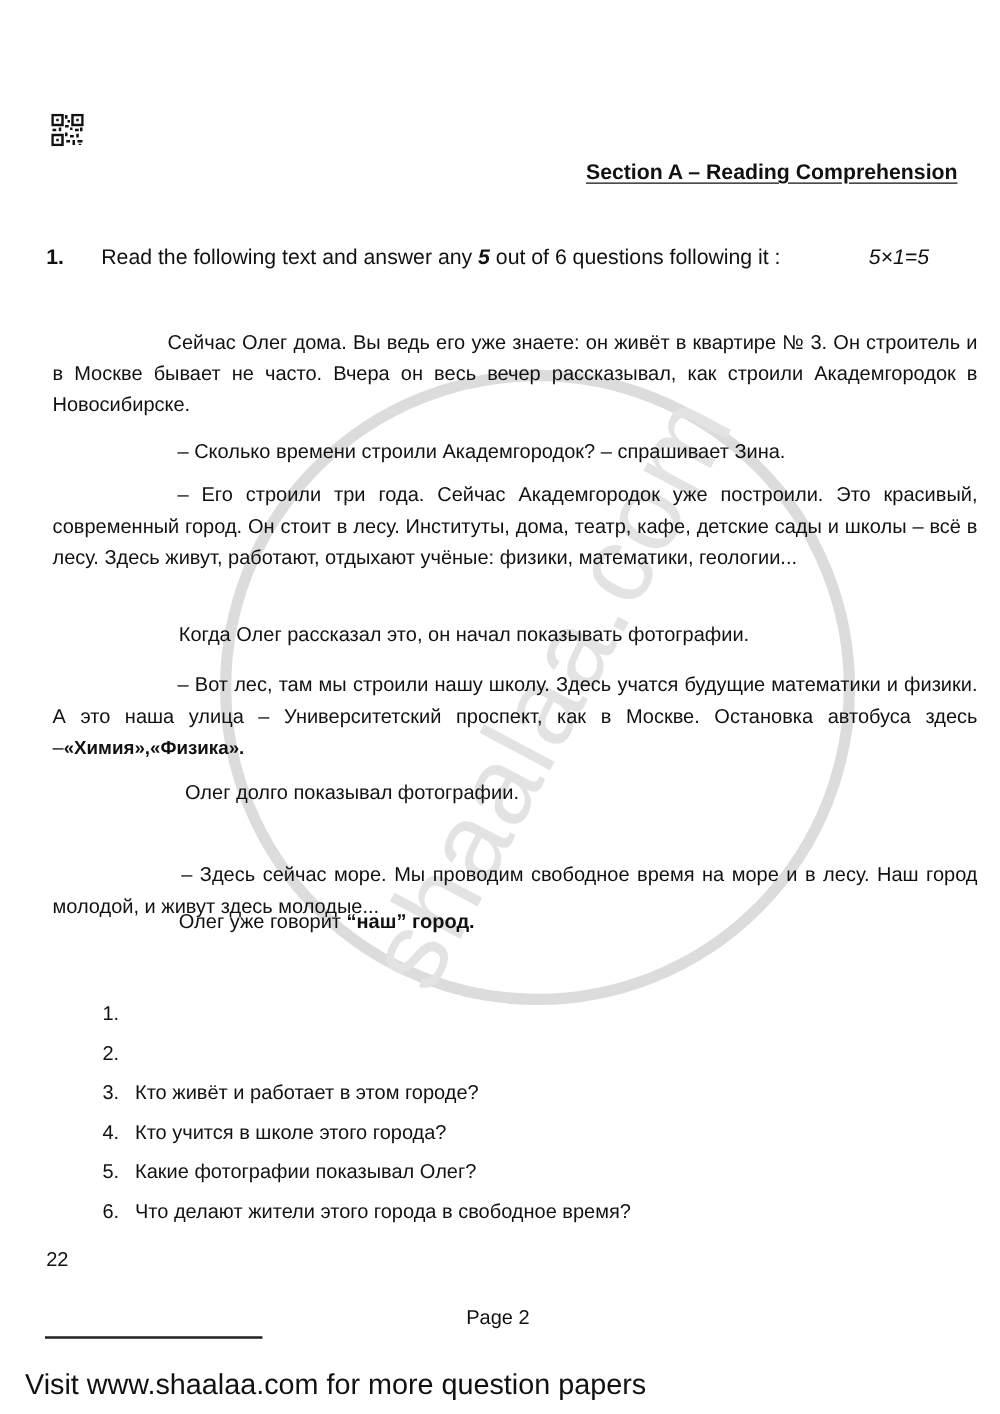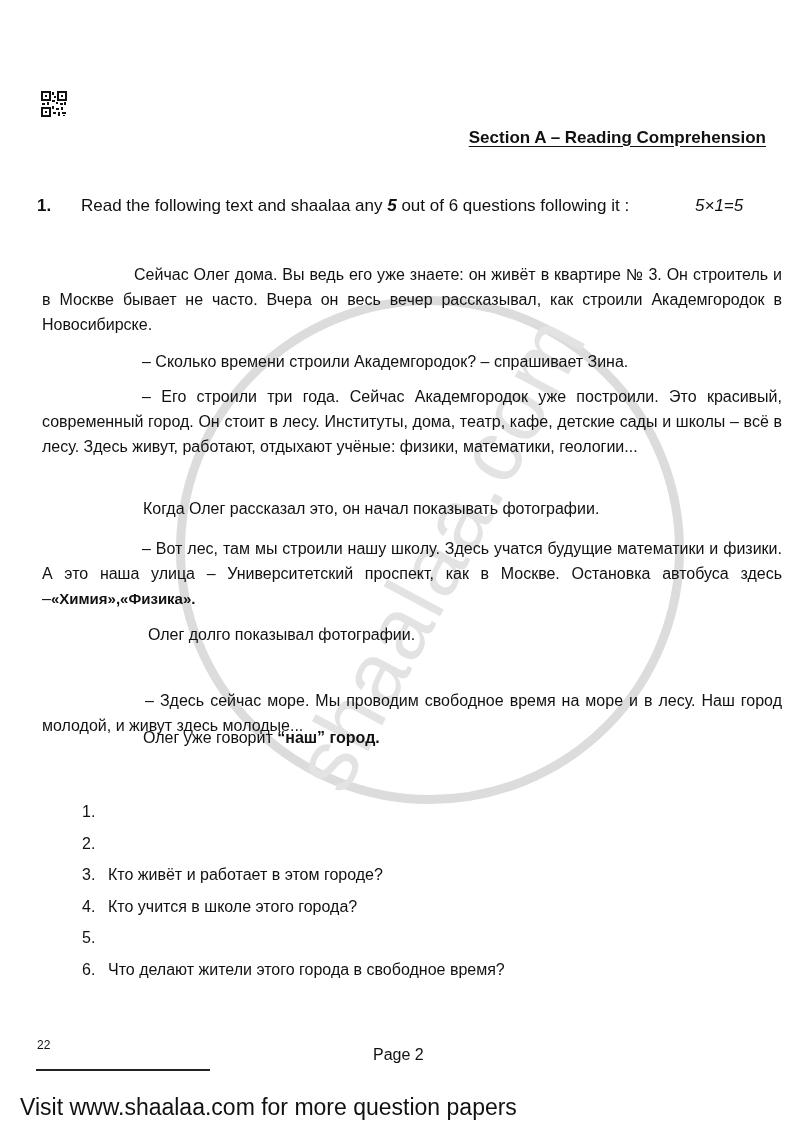--- a/index.html
+++ b/index.html
@@ -82,22 +82,22 @@
     left: 82px; top: 796px;
     font-size: 16px;
     line-height: 31.6px;
     margin: 0; padding: 0;
     list-style: none;
   }
   .questions li { display: flex; }
   .questions .qn { width: 26px; }
 
   .footer-num {
-    left: 37px; top: 1038px;
-    font-size: 12px;
+    left: 37px; top: 1000px;
+    font-size: 16px;
   }
   .footer-line {
     left: 36px; top: 1069px;
     width: 174px; height: 2px;
     background: #222;
   }
   .footer-page {
     left: 373px; top: 1046px;
     font-size: 16px;
   }
@@ -133,21 +133,21 @@
   <rect x="20" y="16" width="2" height="3" fill="#111"></rect>
   <rect x="12" y="21" width="3" height="2" fill="#111"></rect>
   <rect x="17" y="21" width="2" height="4" fill="#111"></rect>
   <rect x="21" y="21" width="4" height="2" fill="#111"></rect>
   <rect x="22" y="24" width="2" height="1" fill="#111"></rect>
 </svg>
 
 <div class="abs section-title">Section A – Reading Comprehension</div>
 
 <div class="abs q-num">1.</div>
-<div class="abs q-instr"><span>Read the following text and shaalaa any </span><b><i>5</i></b><span> out of 6 questions following it :</span></div>
+<div class="abs q-instr"><span>Read the following text and answer any </span><b><i>5</i></b><span> out of 6 questions following it :</span></div>
 <div class="abs q-marks">5×1=5</div>
 
 <div class="abs para indent" style="top:262px;">Сейчас Олег дома. Вы ведь его уже знаете: он живёт в квартире № 3. Он строитель и в Москве бывает не часто. Вчера он весь вечер рассказывал, как строили Академгородок в Новосибирске.</div>
 <div class="abs para" style="top:349px; left:142px; width:640px;">– Сколько времени строили Академгородок? – спрашивает Зина.</div>
 <div class="abs para indent" style="top:384px; text-indent:100px;">– Его строили три года. Сейчас  Академгородок уже построили. Это красивый, современный город. Он стоит в лесу. Институты, дома, театр, кафе, детские сады и школы – всё в лесу. Здесь живут, работают, отдыхают учёные: физики, математики, геологии...</div>
 <div class="abs para" style="top:496px; left:143px; width:640px;">Когда Олег рассказал это, он начал показывать фотографии.</div>
 <div class="abs para indent" style="top:536px; text-indent:100px;"><span>– Вот лес, там мы строили нашу школу. Здесь учатся будущие математики и физики. А это наша улица – Университетский проспект, как в Москве. Остановка автобуса здесь –</span><span class="small-bold">«Химия»,«Физика».</span></div>
 <div class="abs para" style="top:622px; left:148px; width:640px;">Олег долго показывал фотографии.</div>
 <div class="abs para" style="top:688px; left:42px; width:740px; text-indent:103px;">– Здесь сейчас море. Мы проводим свободное время на море и в лесу. Наш город молодой, и живут здесь молодые...</div>
 <div class="abs para" style="top:725px; left:143px; width:640px;"><span>Олег уже говорит </span><span class="quoted">“наш” город.</span></div>
@@ -162,20 +162,21 @@
   <li>
       <span class="qn">3.</span>
       <span>Кто живёт и работает в этом городе?</span>
     </li>
   <li>
       <span class="qn">4.</span>
       <span>Кто учится в школе этого города?</span>
     </li>
   <li>
       <span class="qn">5.</span>
+      <span>Какие фотографии показывал Олег?</span>
     </li>
   <li>
       <span class="qn">6.</span>
       <span>Что делают жители этого города в свободное время?</span>
     </li>
 </ul>
 
 <div class="abs footer-num">22</div>
 <div class="abs footer-line"></div>
 <div class="abs footer-page">Page 2</div>

